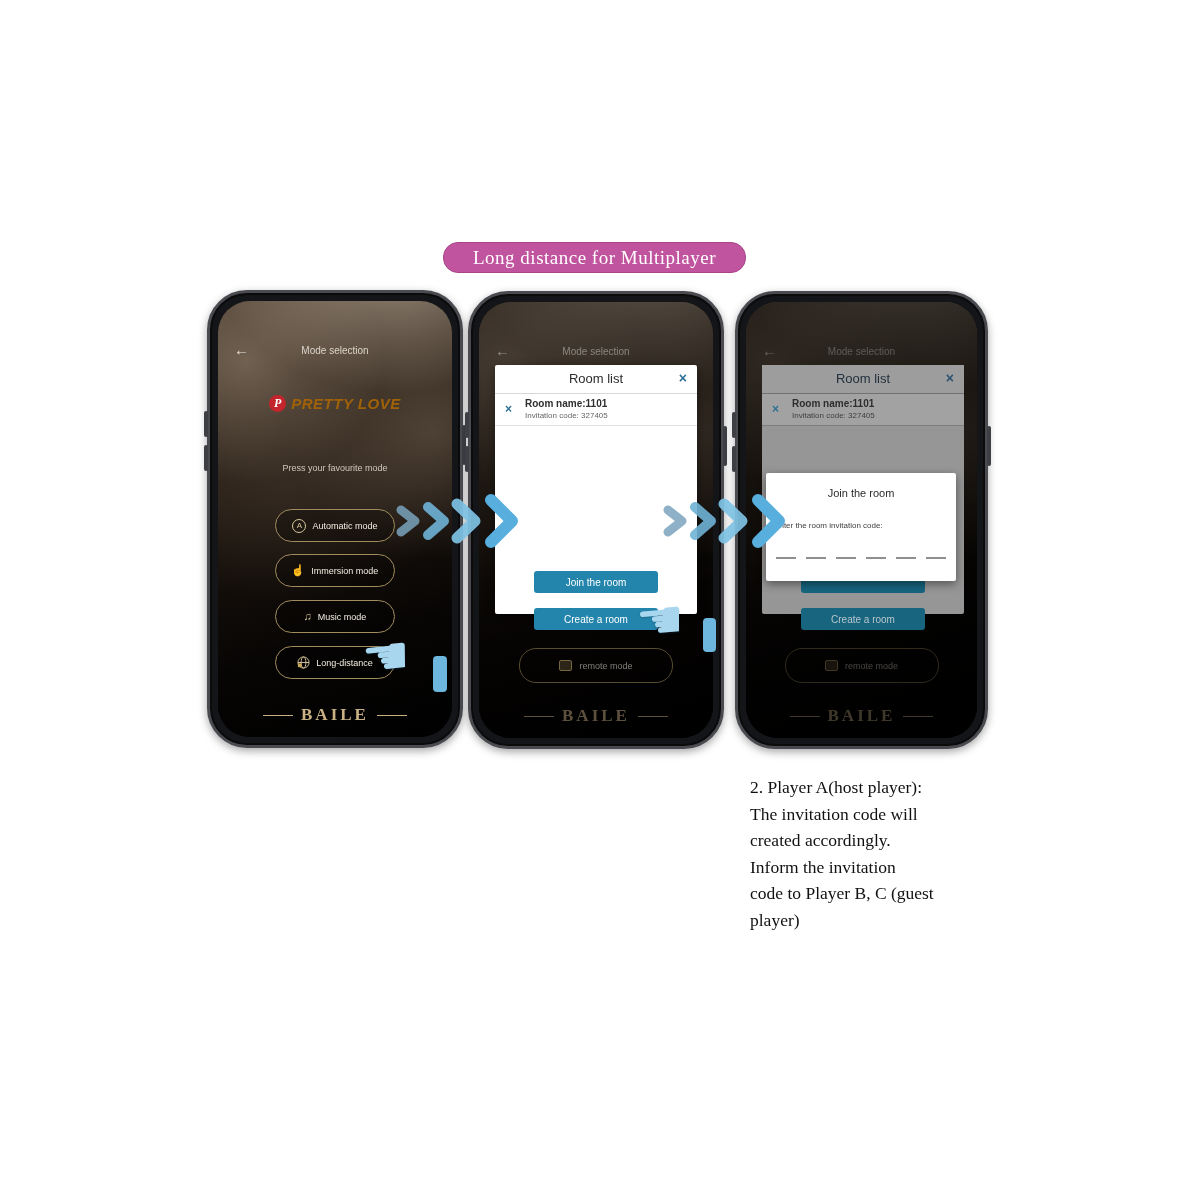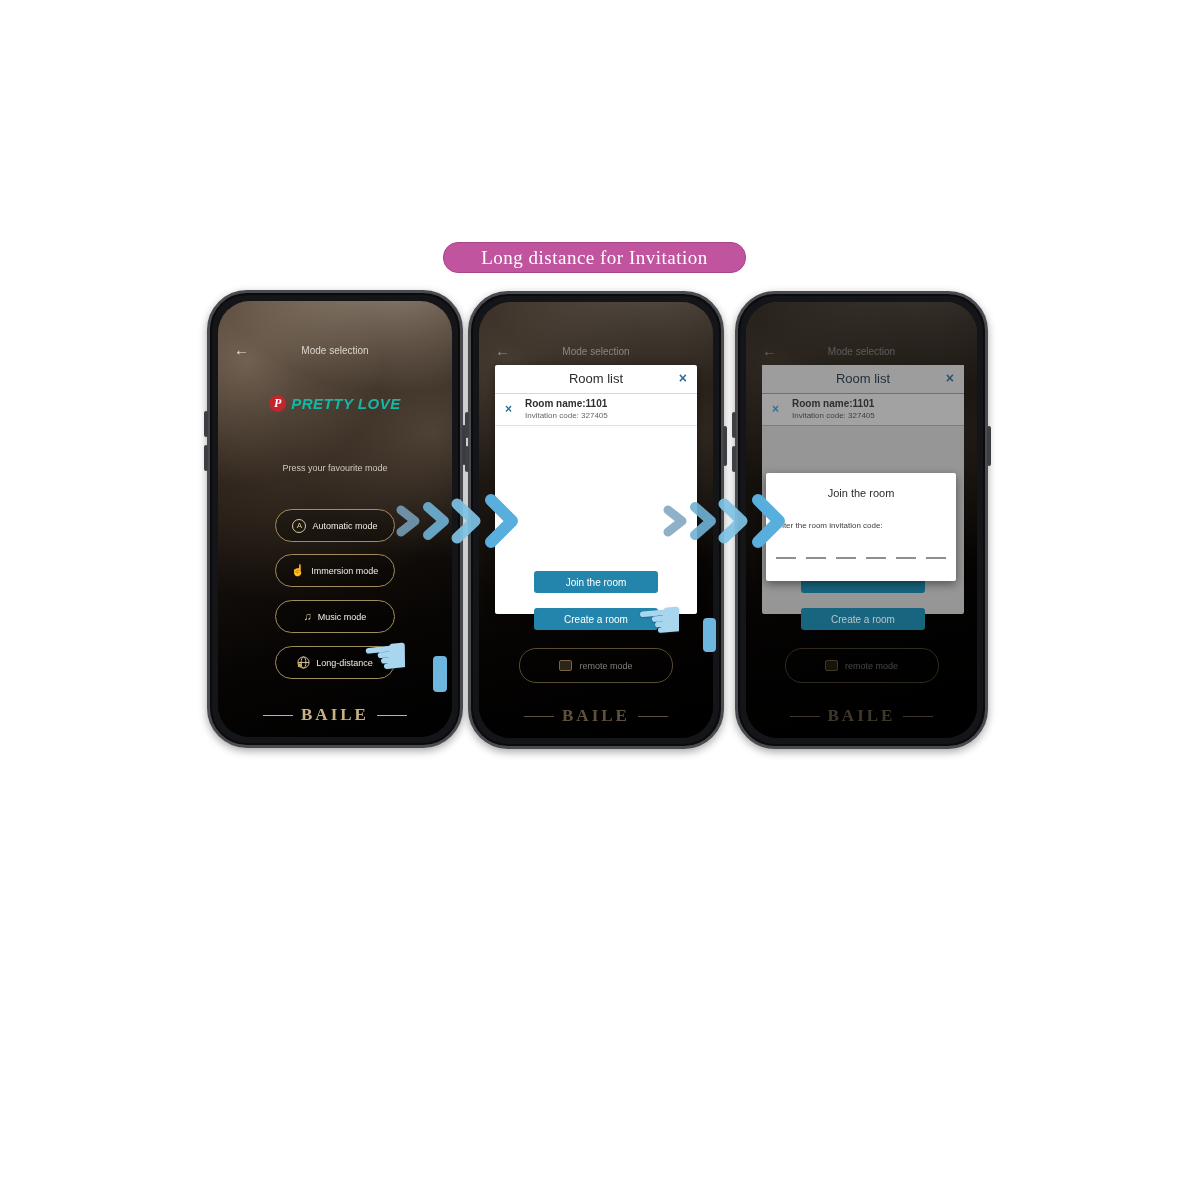--- a/index.html
+++ b/index.html
@@ -28,21 +28,21 @@
   .dim55{position:absolute;inset:0;background:rgba(0,0,0,.58);z-index:2;}
 
   .app-header{position:absolute;top:44px;left:0;right:0;height:16px;z-index:1;}
   .app-header .back{position:absolute;left:16px;top:-3px;color:#e8e4de;font-size:15px;line-height:16px;}
   .app-header .title{position:absolute;left:0;right:0;text-align:center;color:#ddd6cc;font-size:10px;}
 
   
   .logo{position:absolute;top:94px;left:0;right:0;display:flex;align-items:center;justify-content:center;gap:5px;z-index:1;}
   .logo .badge{width:17px;height:17px;border-radius:50%;background:#c4242b;color:#fff;display:flex;align-items:center;
                justify-content:center;font-family:"Liberation Serif",serif;font-style:italic;font-weight:bold;font-size:12px;}
-  .logo .brand{color:#14b8a6;font-weight:bold;font-style:italic;font-size:15px;letter-spacing:.5px;}
+  .logo .brand{color:#a16207;font-weight:bold;font-style:italic;font-size:15px;letter-spacing:.5px;}
   .choose{position:absolute;top:162px;left:0;right:0;text-align:center;color:#cfc8bd;font-size:9px;z-index:1;}
   .mode-btn{position:absolute;left:50%;transform:translateX(-50%);width:118px;height:31px;border:1px solid #a18c5e;
             border-radius:17px;display:flex;align-items:center;justify-content:center;gap:6px;color:#f2ece0;
             font-size:9px;z-index:1;background:rgba(0,0,0,.25);}
   .mode-btn .micon{color:#d9c89c;font-size:11px;line-height:11px;}
   .circA{width:12px;height:12px;border:1px solid #d9c89c;border-radius:50%;font-size:8px;display:flex;
          align-items:center;justify-content:center;color:#d9c89c;}
   .baile{position:absolute;top:404px;left:0;right:0;display:flex;align-items:center;justify-content:center;gap:8px;
          color:#c9b184;font-family:"Liberation Serif",serif;font-weight:bold;font-size:17px;letter-spacing:3px;z-index:1;}
   .baile i{display:block;width:30px;height:1px;background:#c9b184;}
@@ -93,21 +93,21 @@
   
   .instr{position:absolute;font-family:"Liberation Serif",serif;font-size:17.5px;line-height:1.52;color:#111;
          white-space:pre-line;}
 </style>
 </head>
 <body>
 
 <div class="canvas">
 
   <div class="banner">
-    <span>Long distance for Invitation</span>
+    <span>Long distance for Multiplayer</span>
   </div>
 
   <div class="phone" style="left:207px;top:290px;">
     <div class="sidebtn" style="left:-6px;top:118px;height:26px;"></div>
     <div class="sidebtn" style="left:-6px;top:152px;height:26px;"></div>
     <div class="sidebtn" style="right:-6px;top:132px;height:40px;"></div>
     <div class="screen">
       <div class="swirl"></div>
       <div class="app-header">
         <span class="back">←</span>
@@ -253,14 +253,20 @@
     <path d="M33,13 L49,27 L33,41" fill="none" stroke="#6fb3d6" stroke-width="10" stroke-linecap="round" stroke-linejoin="round" opacity=".9"></path>
     <path d="M62,10 L80,27 L62,44" fill="none" stroke="#7fc2e5" stroke-width="11" stroke-linecap="round" stroke-linejoin="round" opacity=".92"></path>
     <path d="M96,6 L117,27 L96,48" fill="none" stroke="#58aedd" stroke-width="12" stroke-linecap="round" stroke-linejoin="round"></path>
   </svg>
 
   <div class="sleeve" style="left:433px;top:656px;width:14px;height:36px;"></div>
   <span class="hand" style="left:362px;top:630px;transform:rotate(-6deg);">☚</span>
   <div class="sleeve" style="left:703px;top:618px;width:13px;height:34px;"></div>
   <span class="hand" style="left:636px;top:594px;transform:rotate(-5deg);">☚</span>
 
+  <div class="instr" style="left:750px;top:774px;width:245px;">2. Player A(host player):
+The invitation code will
+created accordingly.
+Inform the invitation
+code to Player B, C (guest
+player)</div>
 
 </div>
 
 </body></html>

